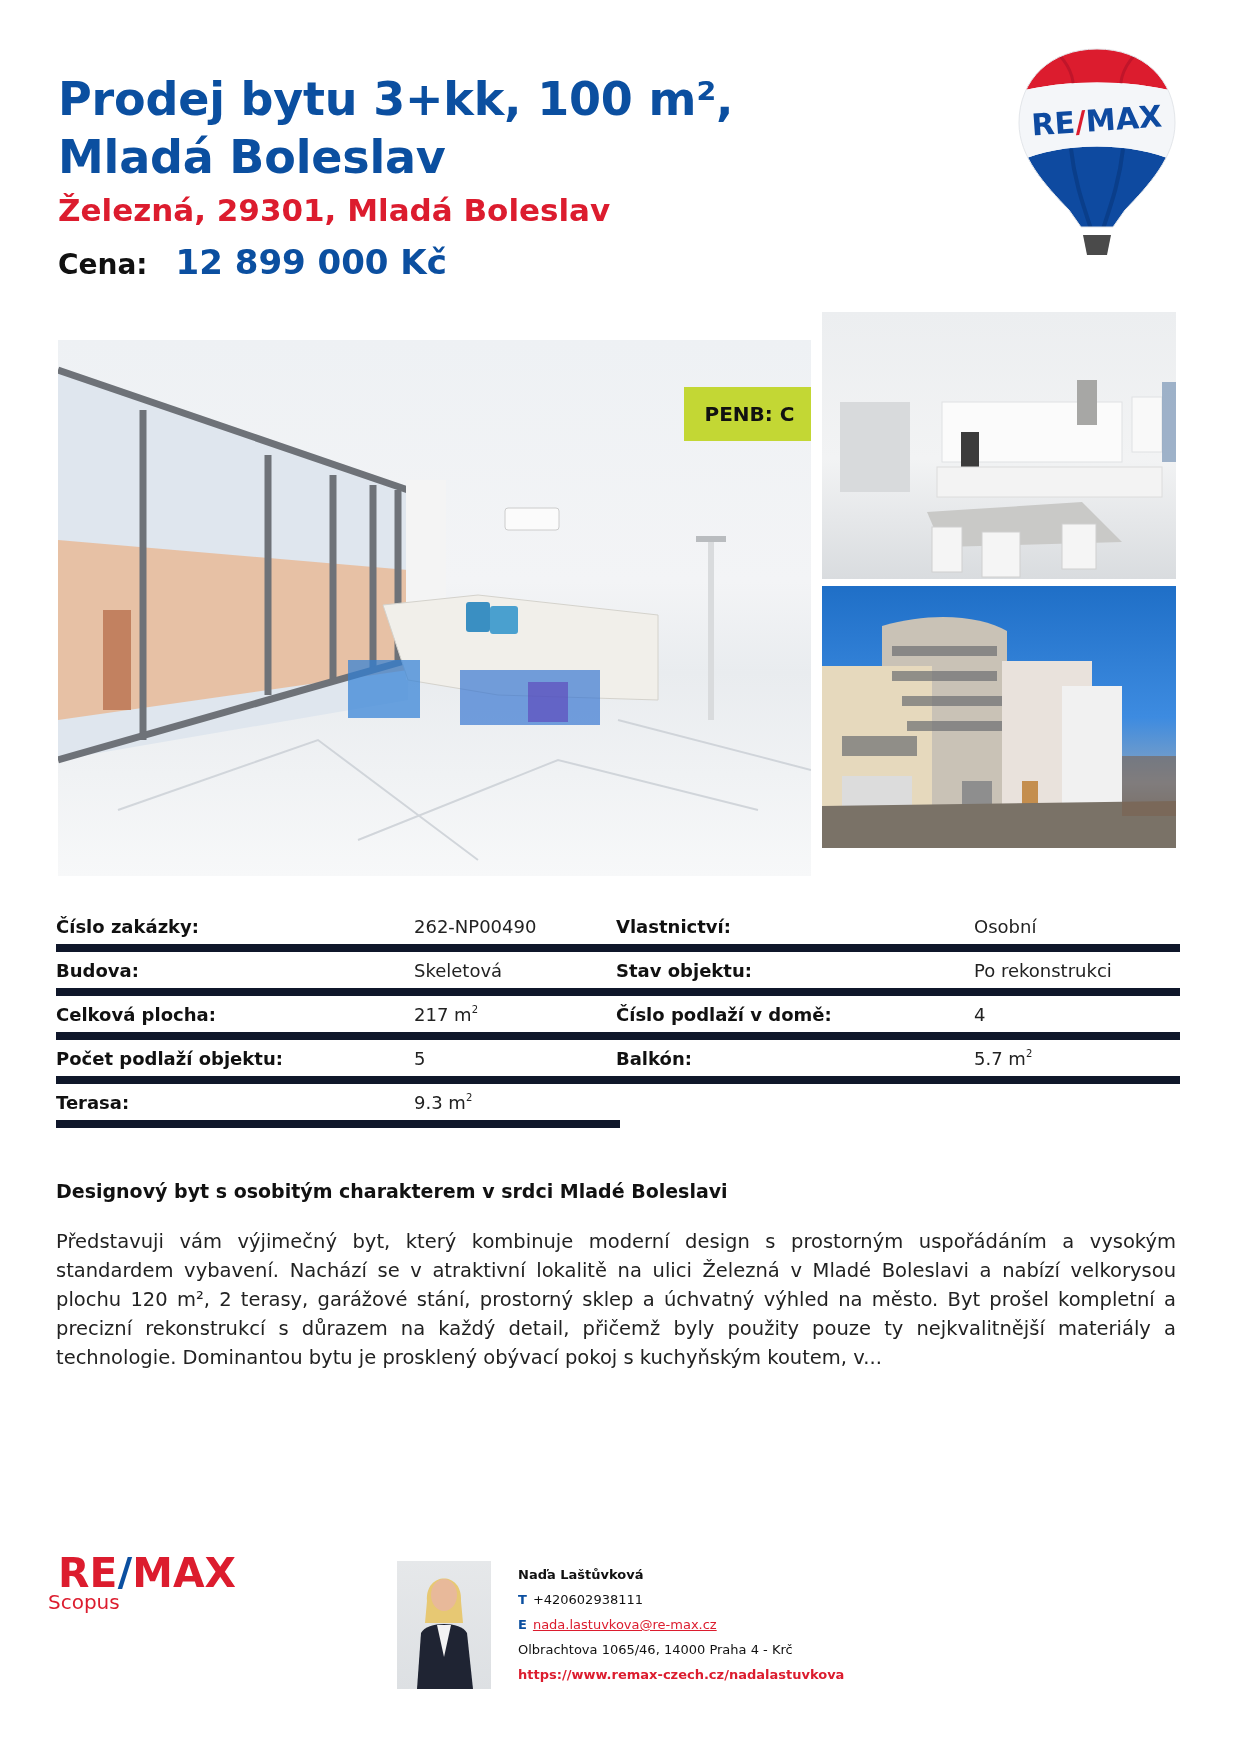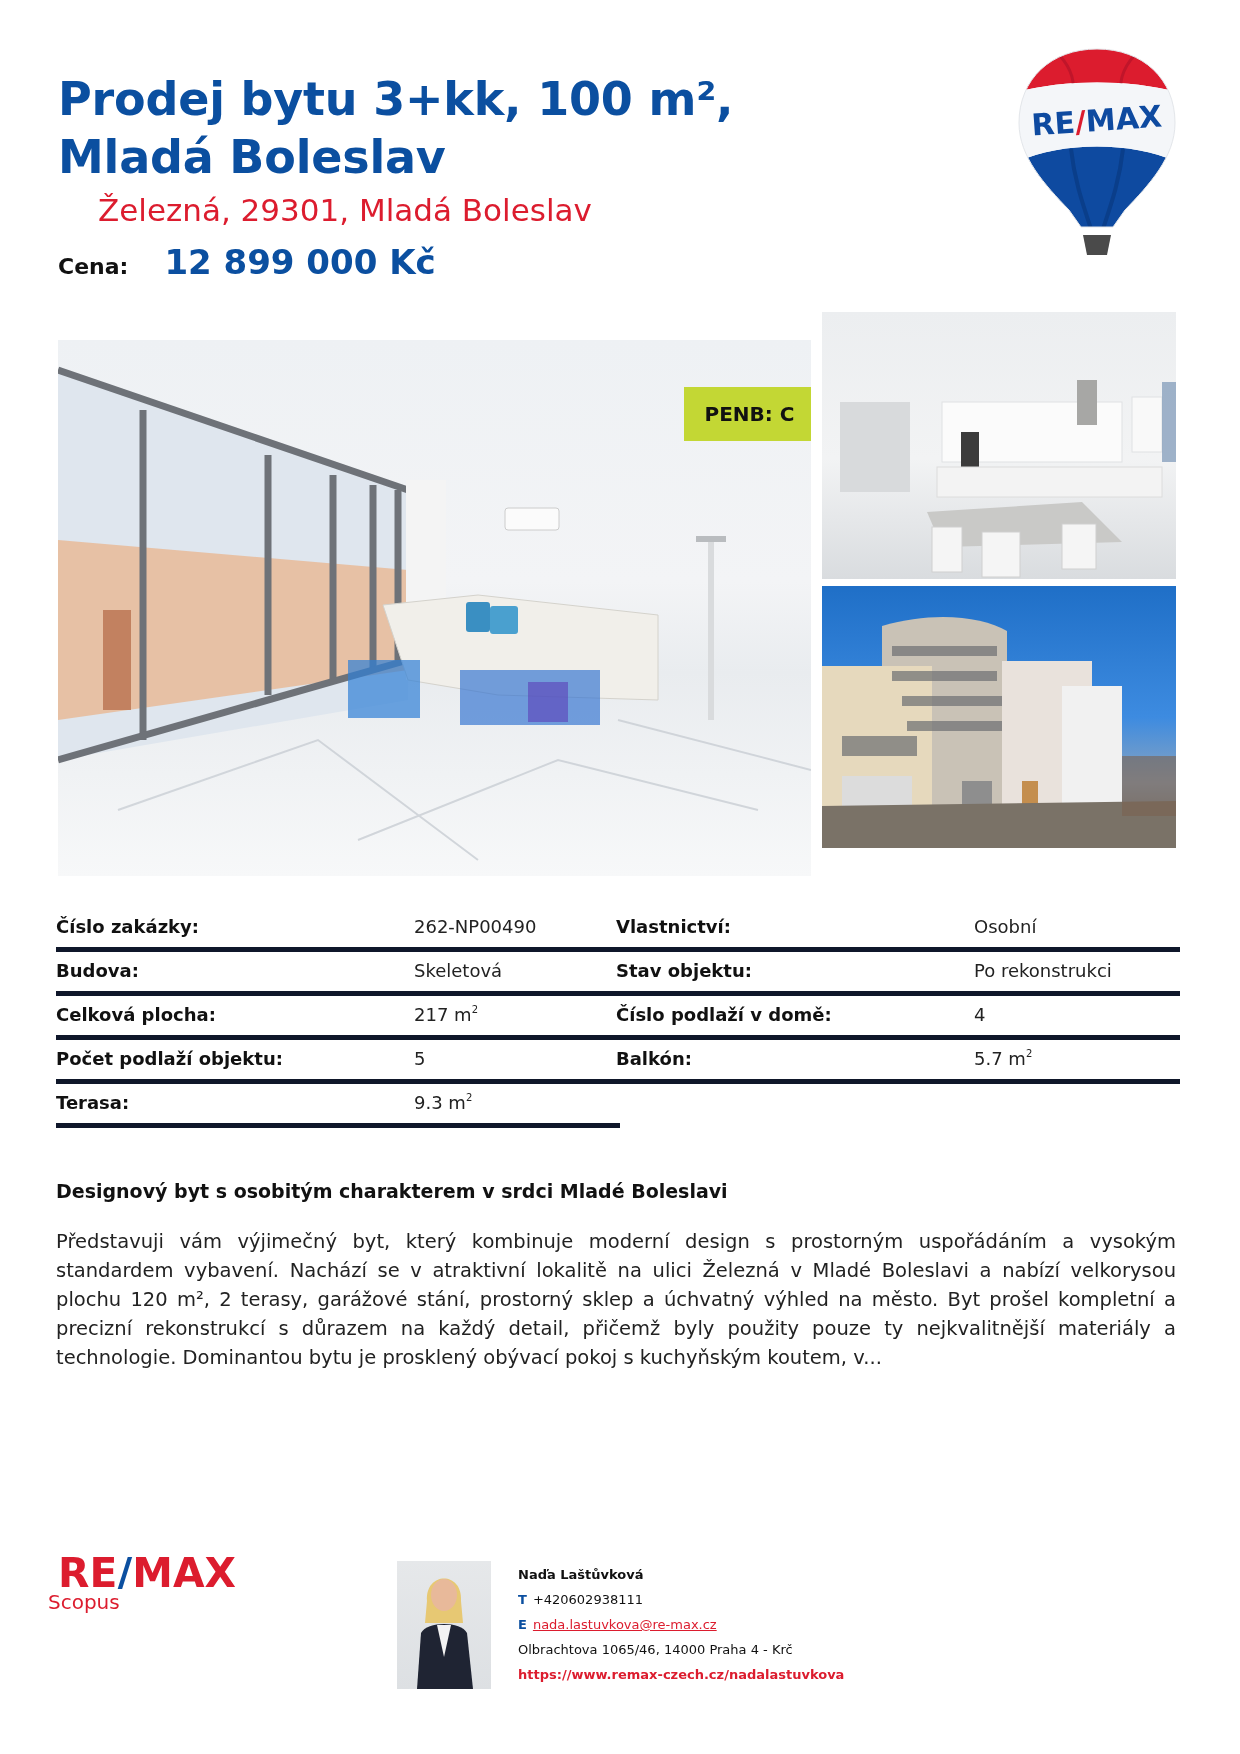--- a/index.html
+++ b/index.html
@@ -6,24 +6,24 @@
   html, body { width: 1240px; height: 1754px; background: #ffffff; overflow: hidden; }
   body { position: relative; font-family: "DejaVu Sans", sans-serif; color: #111; }
 
   .title {
     position: absolute; left: 58px; top: 70px; width: 840px;
     font-family: "DejaVu Sans", sans-serif; font-weight: bold;
     font-size: 46px; line-height: 58px; color: #0b4fa0; letter-spacing: -0.2px;
   }
   .address {
     position: absolute; left: 58px; top: 190px;
-    font-weight: normal; font-size: 31px; line-height: 40px; color: #dc1c2e; margin-left: 40px;
+    font-weight: bold; font-size: 31px; line-height: 40px; color: #dc1c2e;
   }
   .price-row { position: absolute; left: 58px; top: 242px; display: flex; align-items: baseline; }
-  .price-label { font-weight: bold; font-size: 22px; color: #111; margin-right: 8px; }
+  .price-label { font-weight: bold; font-size: 28px; color: #111; margin-right: 0; }
   .price-value { font-weight: bold; font-size: 34px; color: #0b4fa0; margin-left: 28px; }
 
   .balloon { position: absolute; left: 1015px; top: 45px; width: 164px; height: 212px; }
 
   .photos { position: absolute; left: 58px; top: 312px; }
   .photo-main {
     position: absolute; left: 0; top: 0; width: 753px; height: 536px; overflow: hidden;
     background: linear-gradient(180deg, #eef1f4 0%, #f3f4f6 45%, #e9ecef 62%, #f7f8f9 100%);
     margin-top: 28px;
   }
@@ -35,21 +35,21 @@
   .penb {
     position: absolute; left: 626px; top: 47px; width: 131px; height: 54px;
     background: #c3d734; color: #111; font-weight: bold; font-size: 20px;
     display: flex; align-items: center; justify-content: center;
   }
 
   .params { position: absolute; top: 908px; left: 56px; width: 1120px; }
   .param-col { position: absolute; top: 0; width: 564px; }
   .param-col.left { left: 0; }
   .param-col.right { left: 560px; }
-  .param-row { position: relative; height: 44px; border-bottom: 5px solid #0f172a; }
+  .param-row { position: relative; height: 44px; border-bottom: 8px solid #0f172a; }
   .param-label { position: absolute; left: 0; top: 8px; font-weight: bold; font-size: 18px; color: #111; }
   .param-value { position: absolute; left: 358px; top: 8px; font-size: 18px; color: #222; }
   .param-value sup { font-size: 10px; vertical-align: 8px; }
 
   .desc-title {
     position: absolute; left: 56px; top: 1180px; font-weight: bold; font-size: 19px; color: #111;
   }
   .desc-text {
     position: absolute; left: 56px; top: 1227px; width: 1120px;
     font-size: 19.5px; line-height: 29px; color: #222; text-align: justify;

